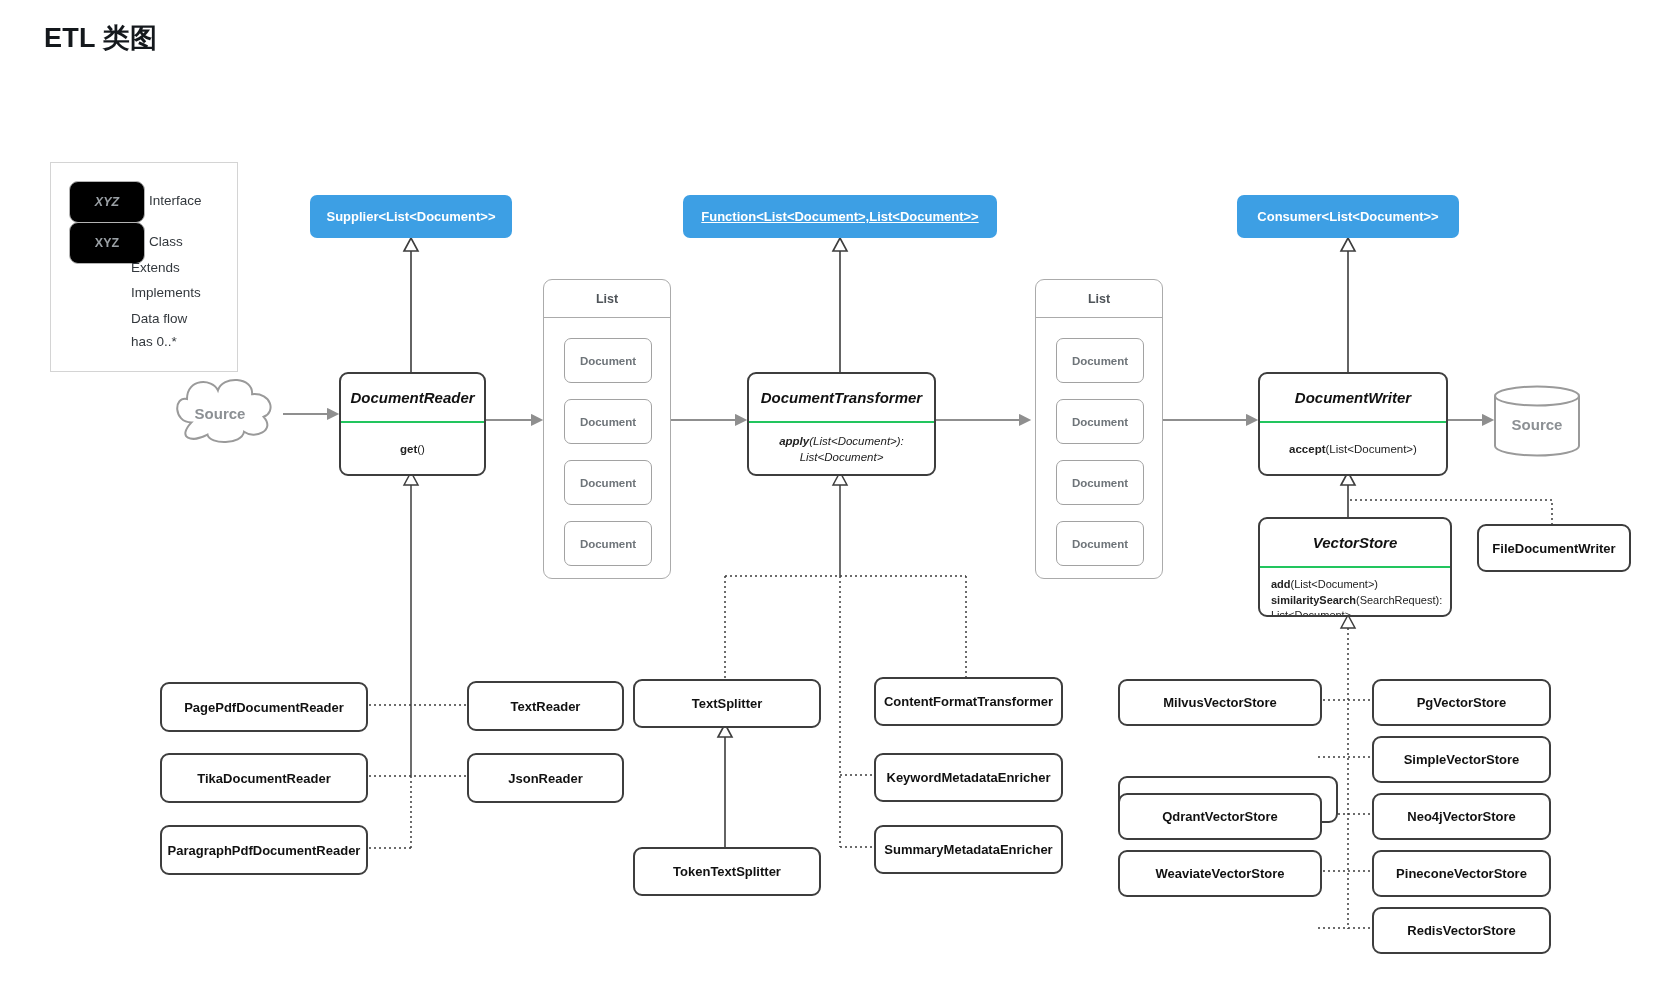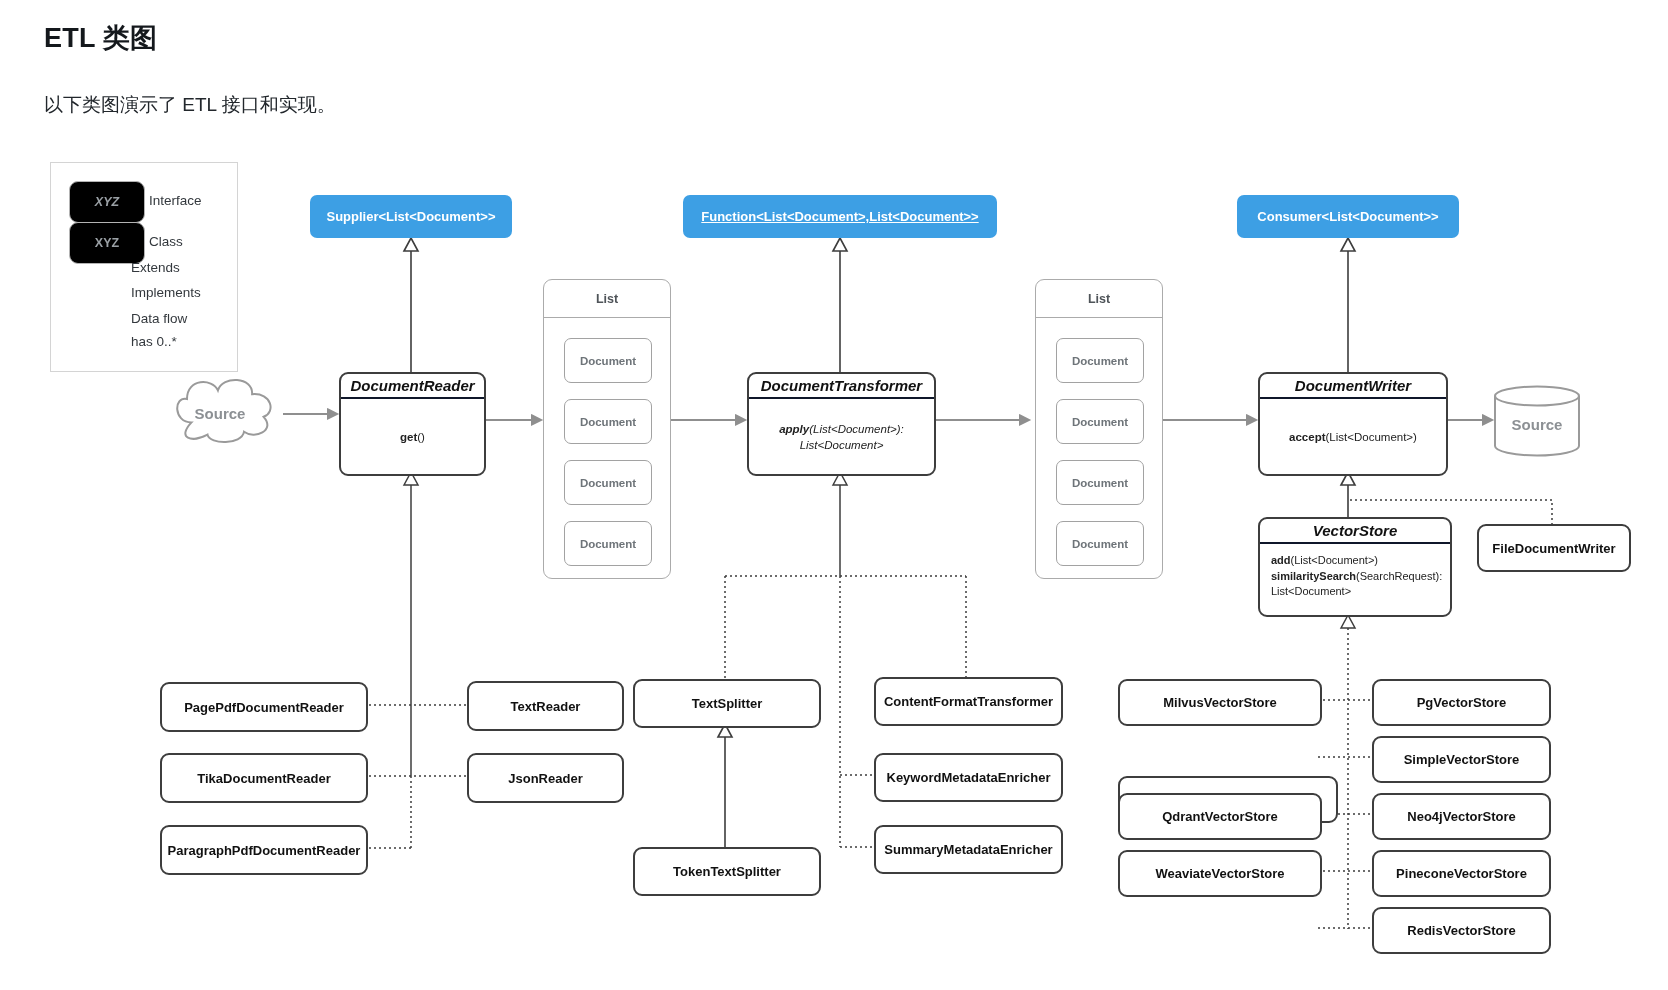--- a/index.html
+++ b/index.html
@@ -7,22 +7,22 @@
           font-family:"Liberation Sans","DejaVu Sans",sans-serif;color:#1b1f23;}
   .abs{position:absolute;}
   svg.layer{position:absolute;left:0;top:0;z-index:0;}
   .node{z-index:2;}
   .page-title{font-size:27px;font-weight:bold;letter-spacing:.2px;color:#14181c;}
   .page-sub{font-size:19px;color:#22272c;}
   .iface-blue{background:#3d9fe4;border-radius:7px;color:#fff;font-weight:bold;font-size:13px;
               display:flex;align-items:center;justify-content:center;text-align:center;}
   .klass{background:#fff;border:2px solid #3d3d3d;border-radius:9px;overflow:hidden;
          display:flex;flex-direction:column;}
-  .klass-title{border-bottom:2px solid #0f172a;font-weight:bold;font-style:italic;font-size:15px;
-               text-align:center;padding:3px 2px;color:#111;}
+  .klass-title{border-bottom:2px solid #22c55e;font-weight:bold;font-style:italic;font-size:15px;
+               text-align:center;padding:15px 2px;color:#111;}
   .klass-body{flex:1;display:flex;flex-direction:column;align-items:center;justify-content:center;
               font-size:11.5px;color:#222;line-height:16px;}
   .klass-body.left{align-items:flex-start;justify-content:flex-start;padding:9px 4px 4px 11px;font-size:11px;line-height:15.5px;}
   .impl{background:#fff;border:2px solid #3d3d3d;border-radius:9px;display:flex;align-items:center;
         justify-content:center;font-weight:bold;font-size:13px;color:#111;text-align:center;z-index:2;}
   .listbox{background:#fff;border:1.5px solid #ababab;border-radius:9px;}
   .list-title{height:37px;border-bottom:1.5px solid #ababab;display:flex;align-items:center;
               justify-content:center;font-weight:bold;font-size:12.5px;color:#4f5459;}
   .docitem{position:absolute;left:20px;width:86px;height:43px;border:1.5px solid #a2a2a2;border-radius:7px;
            display:flex;align-items:center;justify-content:center;font-weight:bold;font-size:11.5px;color:#6e7479;background:#fff;}
@@ -146,21 +146,20 @@
       <line x1="82" y1="319" x2="100" y2="319"></line>
         <path d="M100,315 L108,319 L100,323 Z"></path>
     </g>
     <g stroke="#2b2b2b" stroke-width="1.5" fill="none">
       <line x1="84" y1="342" x2="106" y2="342"></line>
         <polyline points="101,337.5 107,342 101,346.5"></polyline>
     </g>
   </svg>
 
   <div class="abs page-title" style="left:44px;top:20px;">ETL 类图</div>
-  <div class="abs page-sub" style="left:44px;top:92px;">以下类图演示了 ETL 接口和实现。</div>
 
   <div class="abs legend node" style="left:50px;top:162px;width:186px;height:208px;">
     <div class="abs legend-sym" style="left:18px;top:18px;width:74px;height:40px;font-style:italic;">XYZ</div>
     <div class="abs legend-sym" style="left:18px;top:59px;width:74px;height:40px;">XYZ</div>
     <div class="abs legend-lbl" style="left:98px;top:30px;">Interface</div>
     <div class="abs legend-lbl" style="left:98px;top:71px;">Class</div>
     <div class="abs legend-lbl" style="left:80px;top:97px;">Extends</div>
     <div class="abs legend-lbl" style="left:80px;top:122px;">Implements</div>
     <div class="abs legend-lbl" style="left:80px;top:148px;">Data flow</div>
     <div class="abs legend-lbl" style="left:80px;top:171px;">has 0..*</div>

